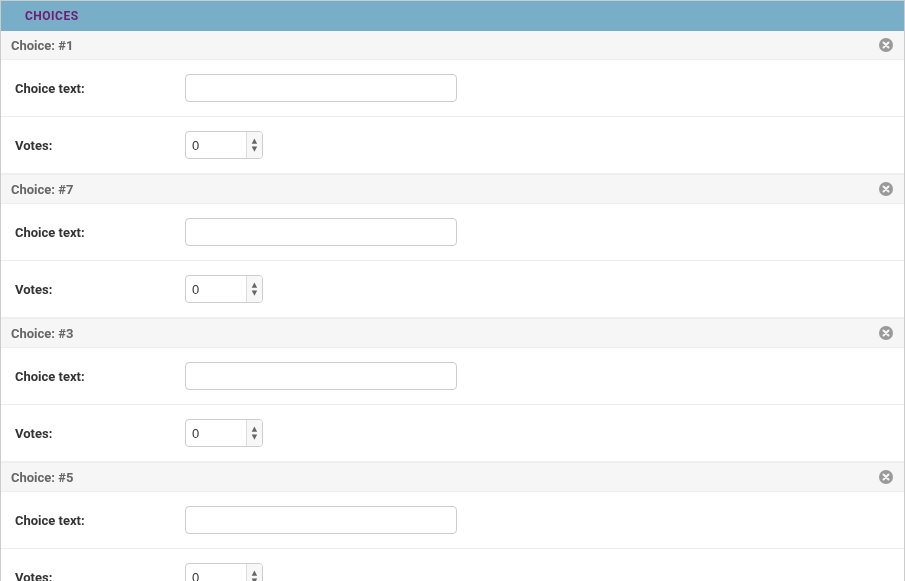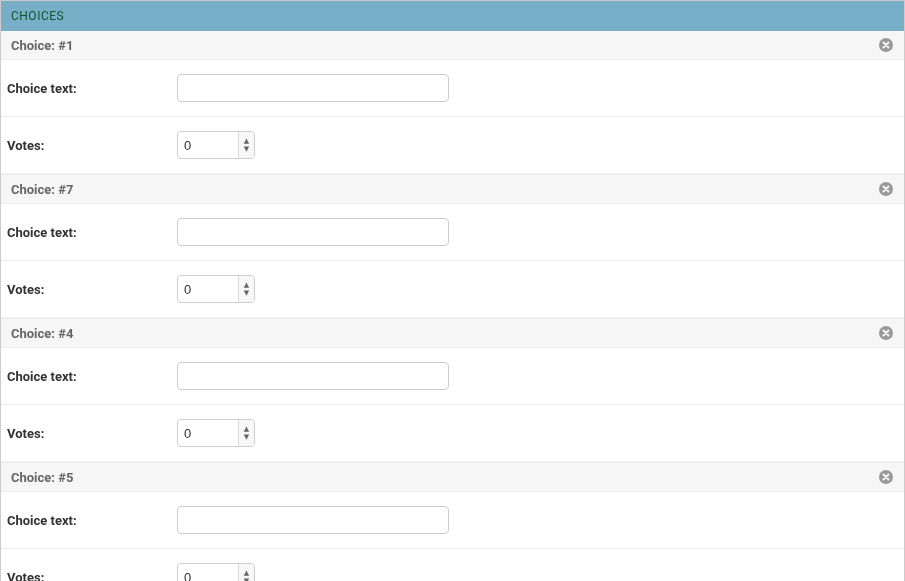--- a/index.html
+++ b/index.html
@@ -9,25 +9,25 @@
     color: #333;
     background: #fff;
     width: 905px;
   }
   .module {
     border: 1px solid #ccc;
     background: #fff;
   }
   .module-header {
     background: #79aec8;
-    color: #14532d;
+    color: #701a75;
     font-size: 12px;
-    font-weight: 400;
+    font-weight: 700;
     text-transform: uppercase;
-    padding: 8px 10px;
+    padding: 8px 24px;
     letter-spacing: 0.5px;
   }
   .inline-header {
     background: #f6f6f6;
     border-top: 1px solid #eee;
     border-bottom: 1px solid #eee;
     display: flex;
     align-items: center;
     justify-content: space-between;
     padding: 6px 10px;
@@ -40,21 +40,21 @@
   }
   .delete-icon {
     width: 16px; height: 16px;
     display: inline-flex; align-items: center; justify-content: center;
     cursor: pointer;
   }
   .delete-icon svg { display: block; }
   .form-row {
     display: flex;
     align-items: center;
-    padding: 14px 6px;
+    padding: 14px 14px;
     border-bottom: 1px solid #eee;
   }
   .form-row:last-child { border-bottom: none; }
   .form-label {
     width: 170px;
     min-width: 170px;
     font-size: 13px;
     font-weight: 700;
     color: #333;
   }
@@ -155,21 +155,21 @@
     <div class="number-input-wrap">
       <input type="text" class="number-input" value="0" style="">
       <div class="spinner">
         <span class="spinner-arrow">▲</span>
         <span class="spinner-arrow">▼</span>
       </div>
     </div>
   </div>
 
   <div class="inline-header">
-    <span class="inline-title">Choice: #4</span>
+    <span class="inline-title">Choice: #3</span>
     <span class="delete-icon">
       <svg width="14" height="14" viewBox="0 0 14 14">
           <circle cx="7" cy="7" r="7" fill="#999"></circle>
           <path d="M4.5 4.5 L9.5 9.5 M9.5 4.5 L4.5 9.5" stroke="#f6f6f6" stroke-width="2" stroke-linecap="round"></path>
         </svg>
     </span>
   </div>
   <div class="form-row">
     <label class="form-label">Choice text:</label>
     <input type="text" class="text-input" value="" style="">

